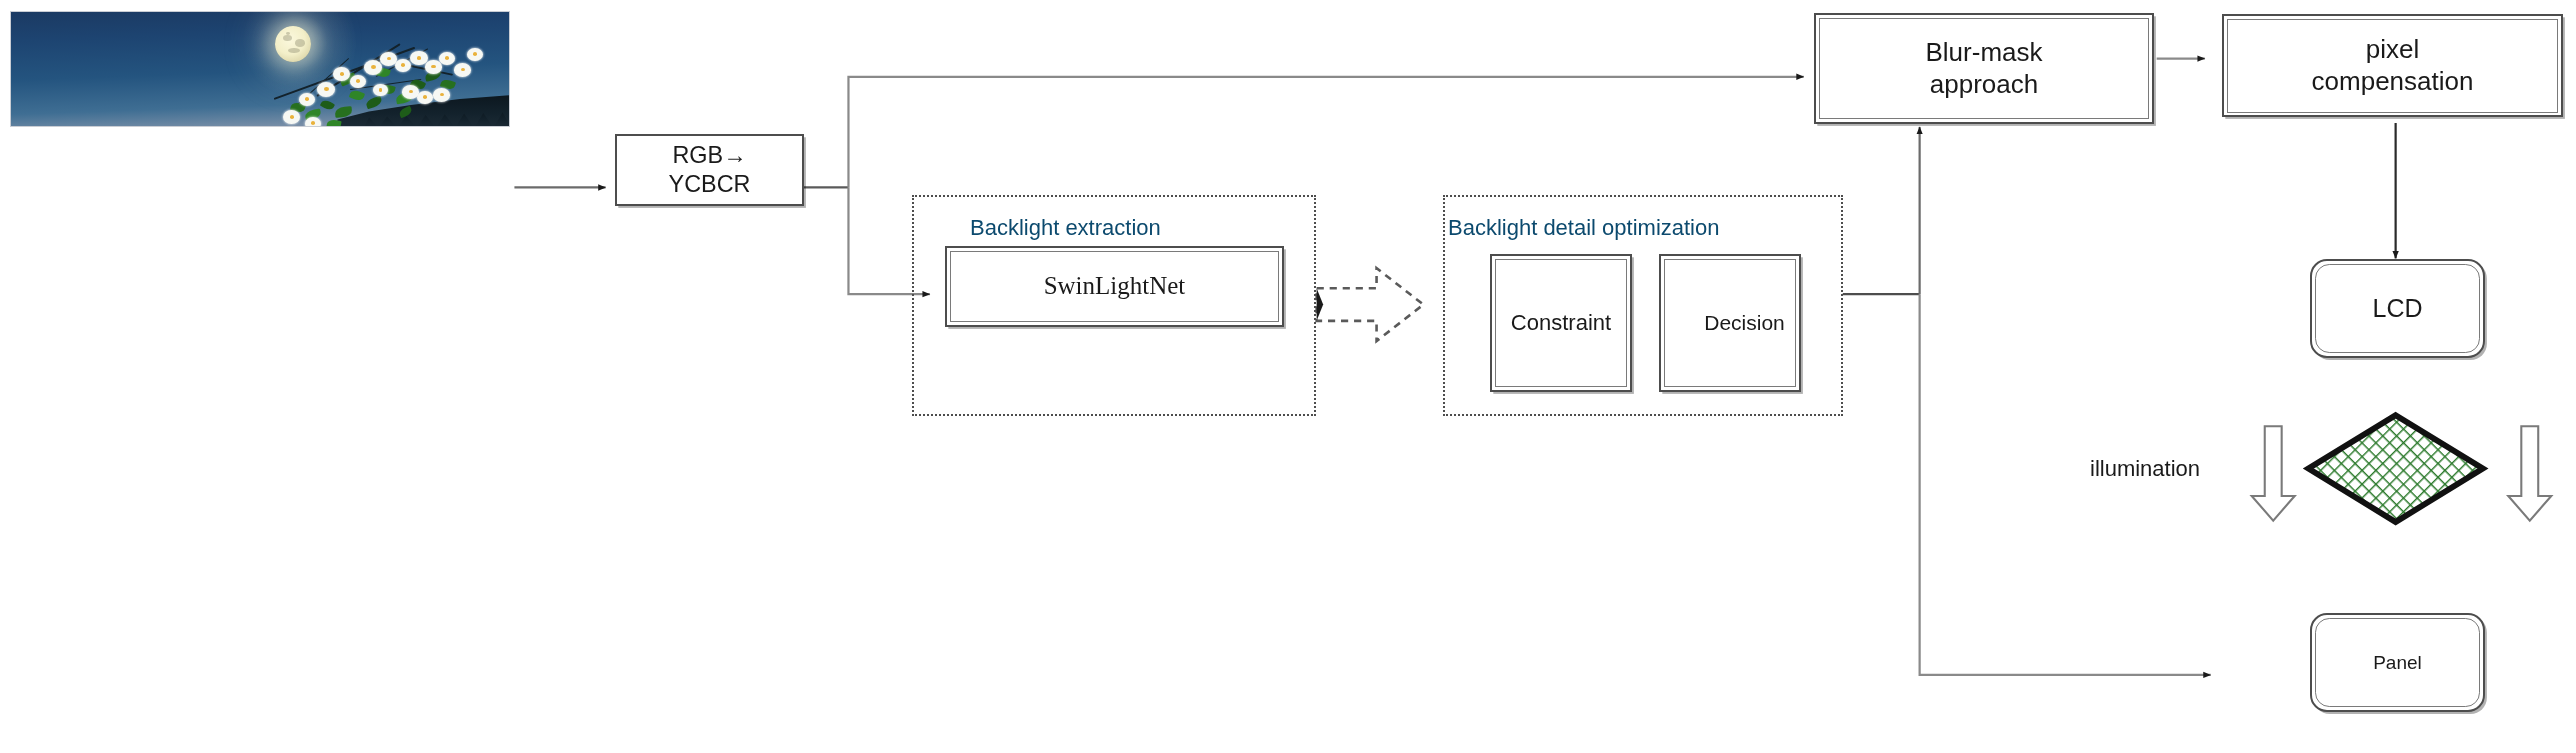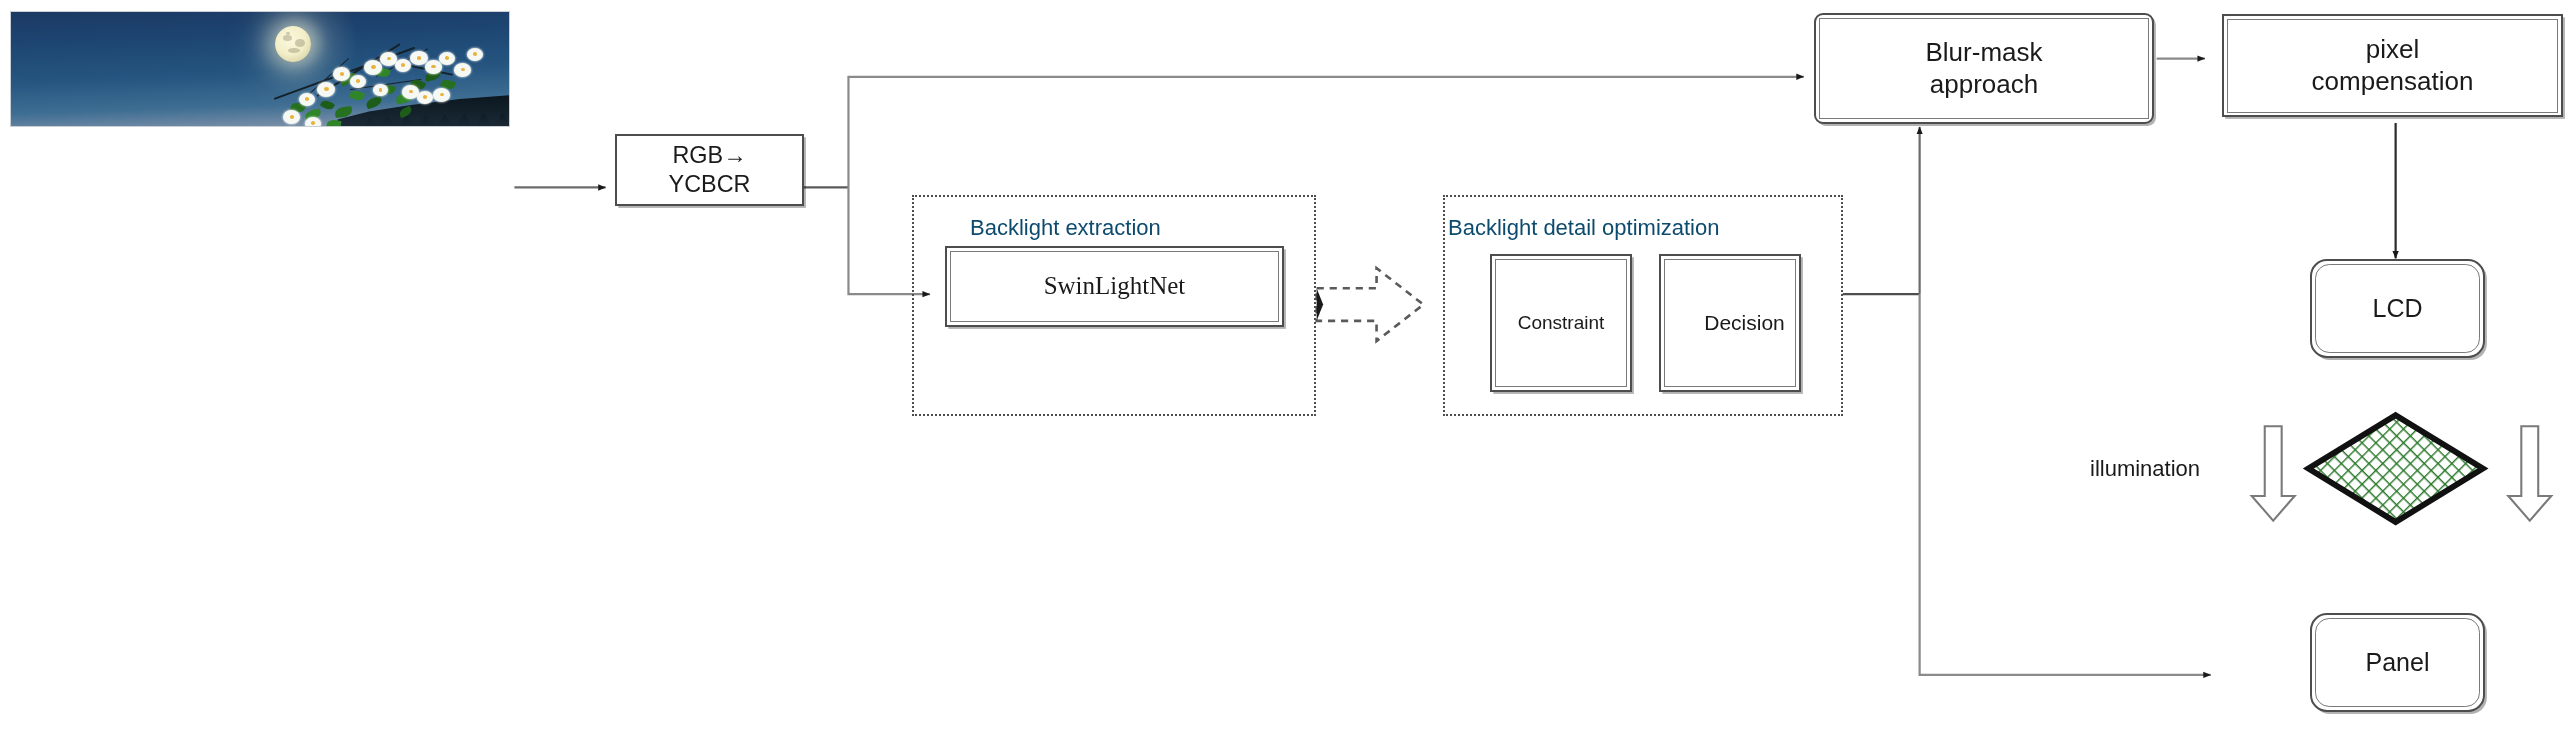--- a/index.html
+++ b/index.html
@@ -230,52 +230,52 @@
       <span>YCBCR</span>
     </span>
   </div>
 
   <div class="node" style="left:945px;top:246px;width:339px;height:81px;font-size:25px;
                            font-family:'Liberation Serif',serif;">
     <div class="inner-rule"></div>
     <span class="lbl">SwinLightNet</span>
   </div>
 
-  <div class="node" style="left:1490px;top:254px;width:142px;height:138px;font-size:19px;">
+  <div class="node" style="left:1490px;top:254px;width:142px;height:138px;font-size:22px;">
     <div class="inner-rule"></div>
     <span class="lbl">Constraint</span>
   </div>
 
   <div class="node" style="left:1659px;top:254px;width:142px;height:138px;font-size:21px;padding-left:29px;">
     <div class="inner-rule"></div>
     <span class="lbl">Decision</span>
   </div>
 
-  <div class="node" style="left:1814px;top:13px;width:340px;height:111px;font-size:26px;border-radius:9px;">
+  <div class="node" style="left:1814px;top:13px;width:340px;height:111px;font-size:26px;">
     <div class="inner-rule"></div>
     <span class="lbl">
       <span>Blur-mask</span><br>
       <span>approach</span>
     </span>
   </div>
 
   <div class="node" style="left:2222px;top:14.3px;width:341px;height:103px;font-size:26px;">
     <div class="inner-rule"></div>
     <span class="lbl">
       <span>pixel</span><br>
       <span>compensation</span>
     </span>
   </div>
 
   <div class="node rounded" style="left:2310px;top:259px;width:175px;height:99px;font-size:25px;">
     <div class="inner-rule"></div>
     <span class="lbl">LCD</span>
   </div>
 
-  <div class="node rounded" style="left:2310px;top:613px;width:175px;height:99px;font-size:25px;">
+  <div class="node rounded" style="left:2310px;top:613px;width:175px;height:99px;font-size:19px;">
     <div class="inner-rule"></div>
     <span class="lbl">Panel</span>
   </div>
 
   <div class="txt" style="left:2090px;top:456px;font-size:22px;">illumination</div>
 
 </div>
 
 
 </body></html>

